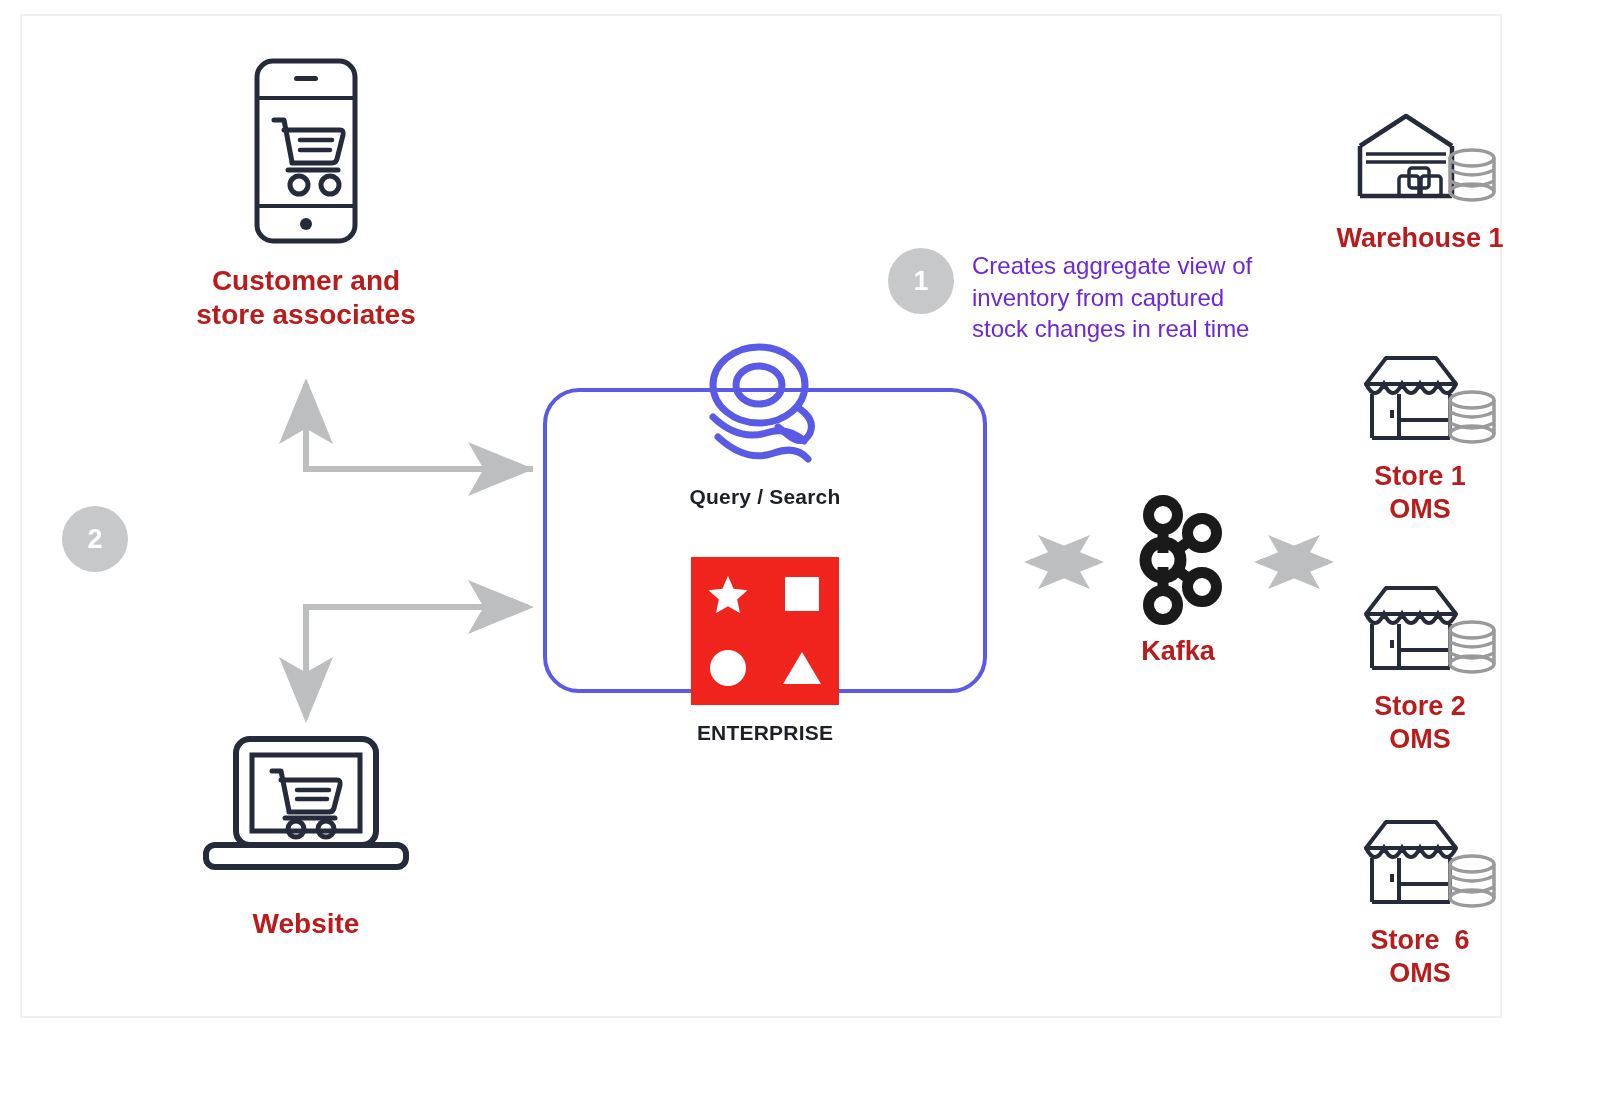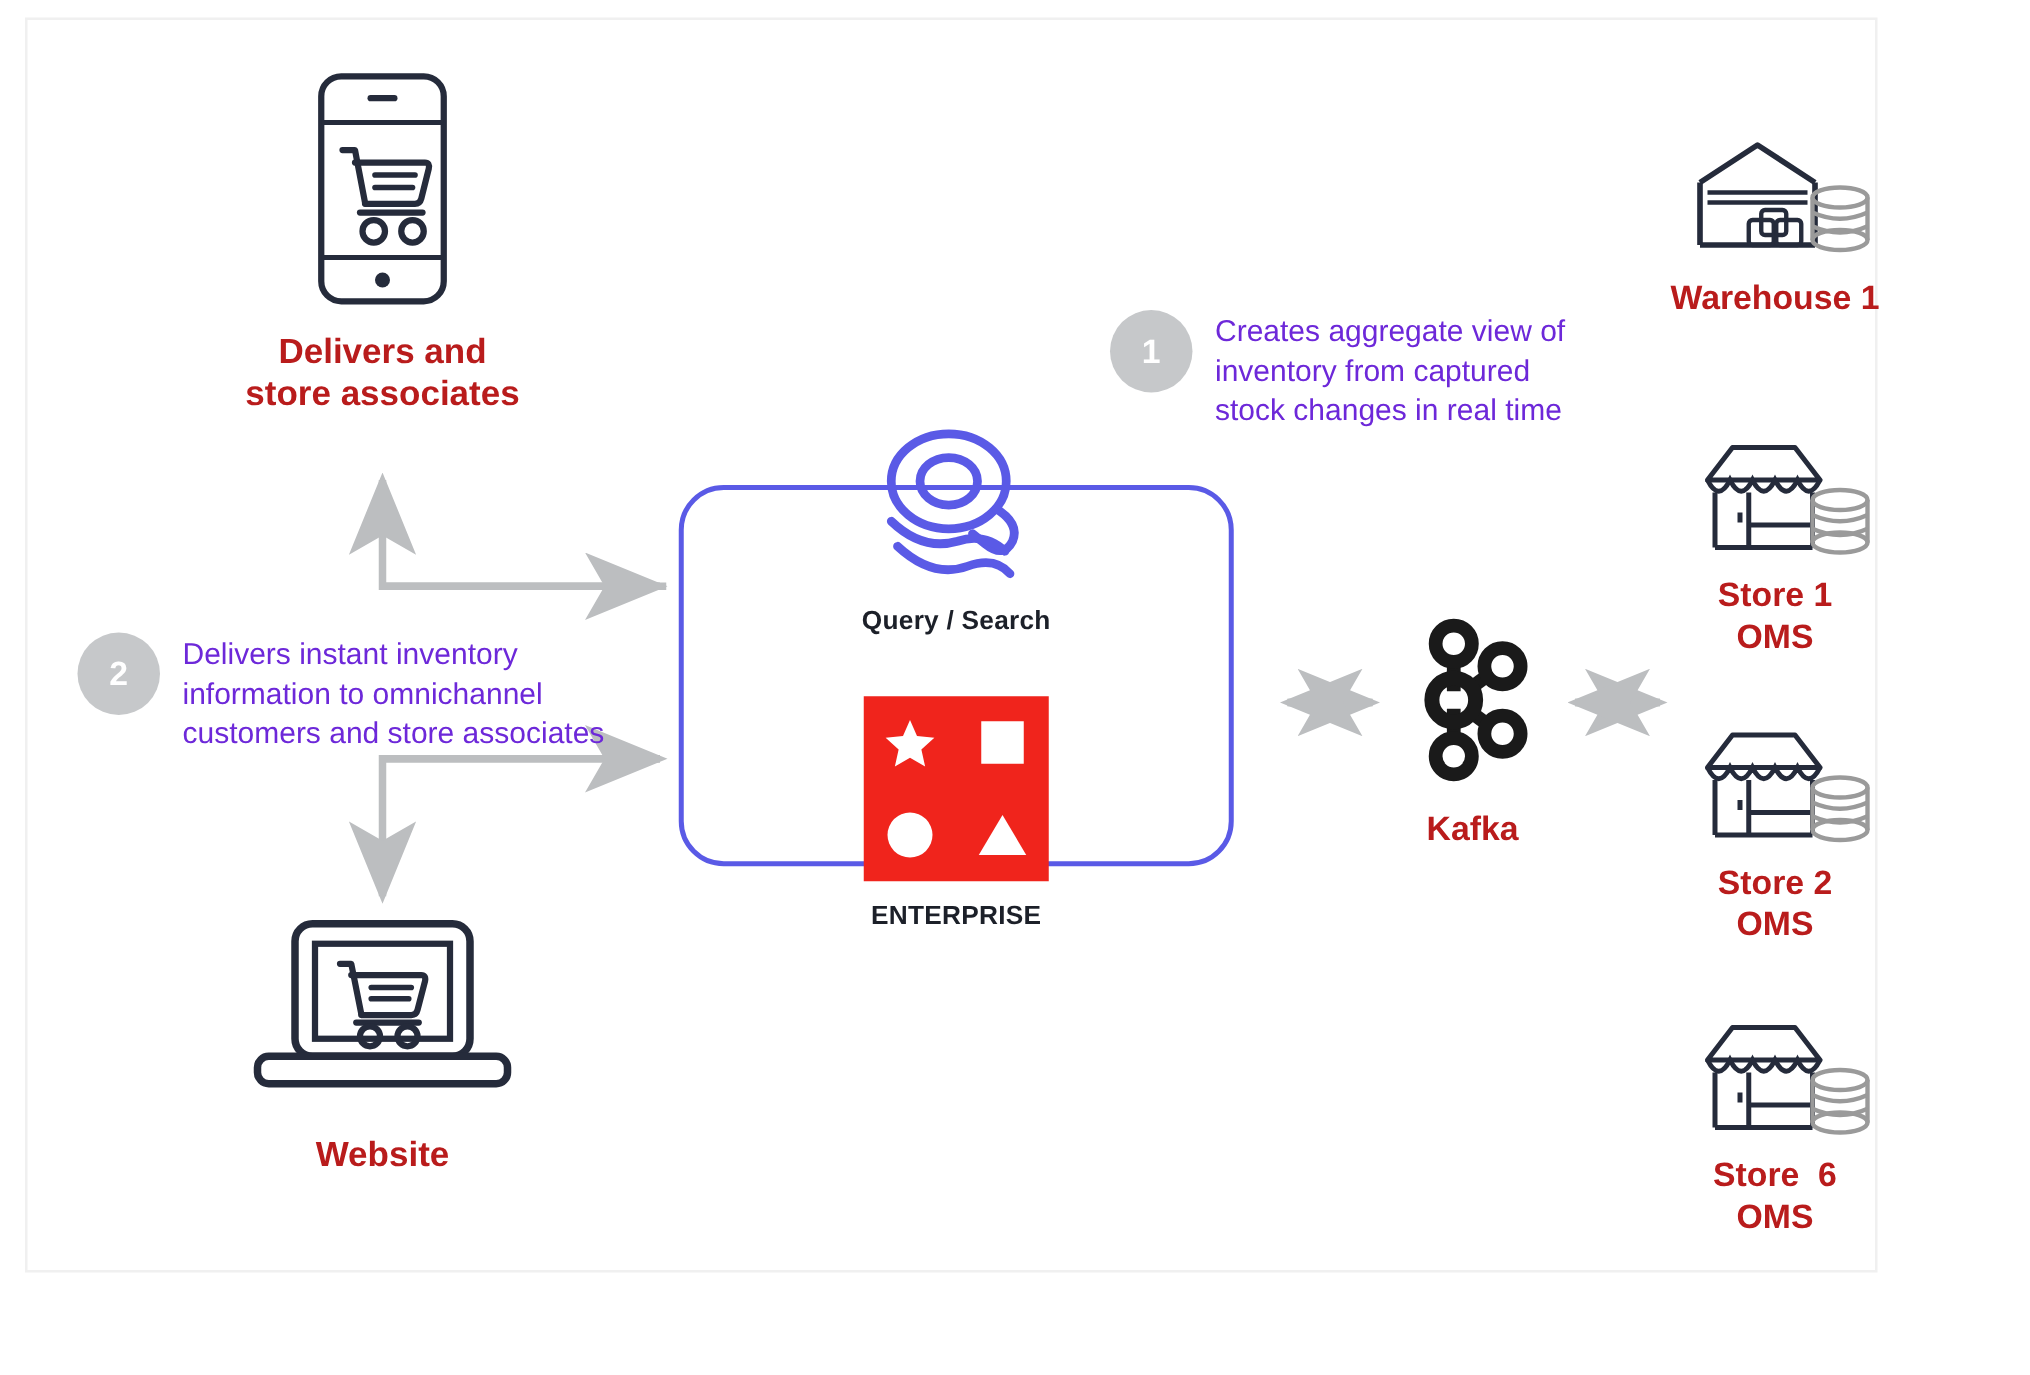--- a/index.html
+++ b/index.html
@@ -80,21 +80,21 @@
     grid-template-columns:1fr 1fr;
     grid-template-rows:1fr 1fr;
     place-items:center;
   }
   .shape-star,.shape-sq,.shape-cir,.shape-tri{display:block;}
   .shape-sq{width:34px;height:34px;background:#fff;}
   .shape-cir{width:36px;height:36px;background:#fff;border-radius:50%;}
 
   
   #kafka-node{left:1108px; top:495px; width:140px;}
-  #kafka-label{font-size:27px; margin-top:22px;}
+  #kafka-label{font-size:27px; margin-top:10px;}
 
   
   #warehouse-node{left:1320px; top:110px; width:200px;}
   #store1-node{left:1320px; top:348px; width:200px;}
   #store2-node{left:1320px; top:578px; width:200px;}
   #store3-node{left:1320px; top:812px; width:200px;}
   .right-label{font-size:27px; margin-top:12px;}
 
   
   .annot{position:absolute; display:flex; align-items:flex-start; gap:18px;}
@@ -172,21 +172,21 @@
 
         <path d="M20,62 L30,62 L38,104" fill="none" stroke="#252B3B" stroke-width="5" stroke-linecap="round" stroke-linejoin="round"></path>
         <path d="M30,72 L86,72 Q90,72 89,77 L83,101 Q82,105 78,105 L38,105" fill="none" stroke="#252B3B" stroke-width="5" stroke-linecap="round" stroke-linejoin="round"></path>
         <line x1="46" y1="82" x2="78" y2="82" stroke="#252B3B" stroke-width="4.5" stroke-linecap="round"></line>
         <line x1="46" y1="92" x2="76" y2="92" stroke="#252B3B" stroke-width="4.5" stroke-linecap="round"></line>
         <line x1="34" y1="112" x2="84" y2="112" stroke="#252B3B" stroke-width="5" stroke-linecap="round"></line>
         <circle cx="45" cy="127" r="9" fill="none" stroke="#252B3B" stroke-width="5"></circle>
         <circle cx="76" cy="127" r="9" fill="none" stroke="#252B3B" stroke-width="5"></circle>
       </svg>
     </div>
-    <div class="label" id="phone-label">Delivers and
+    <div class="label" id="phone-label">Customer and
 store associates</div>
   </div>
 
   <div class="node" id="laptop-node">
     <div style="display:flex;justify-content:center;">
       <svg width="212" height="140" viewBox="0 0 212 140">
         <rect x="36" y="4" width="140" height="106" rx="14" ry="14" fill="none" stroke="#252B3B" stroke-width="6"></rect>
         <rect x="52" y="20" width="108" height="76" fill="none" stroke="#252B3B" stroke-width="5"></rect>
         <rect x="6" y="110" width="200" height="22" rx="9" ry="9" fill="none" stroke="#252B3B" stroke-width="6"></rect>
 
@@ -359,18 +359,15 @@
 
   <div class="annot" id="annot-1">
     <div class="badge">1</div>
     <div class="annot-text">Creates aggregate view of
 inventory from captured
 stock changes in real time</div>
   </div>
 
   <div class="annot" id="annot-2">
     <div class="badge">2</div>
-    <div class="annot-text">Delivers instant inventory
-information to omnichannel
-customers and store associates</div>
   </div>
 
 </div>
 
 </body></html>

